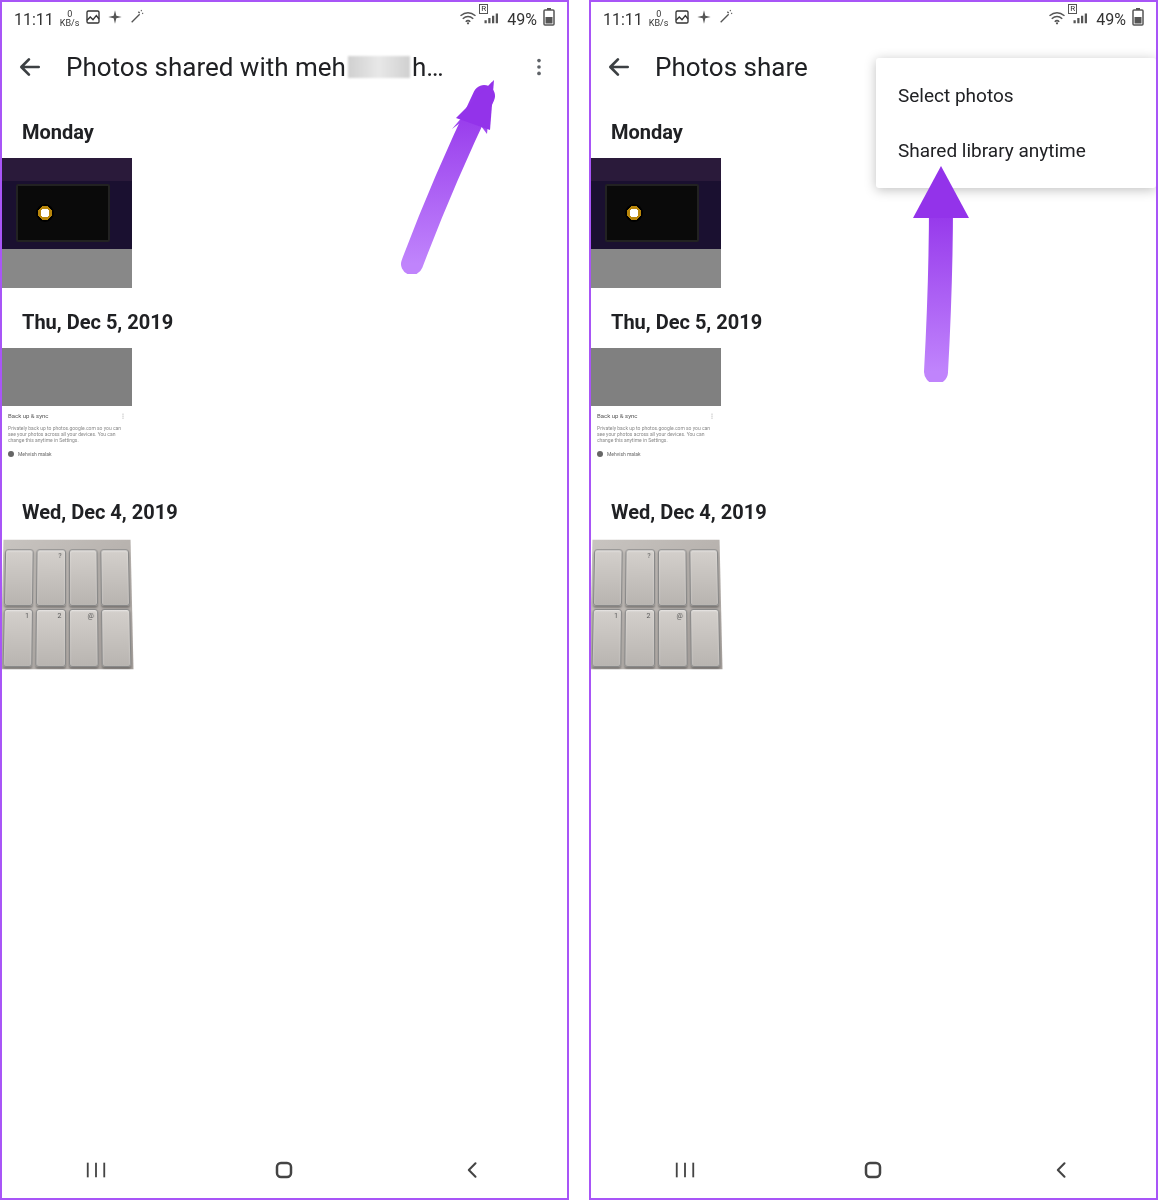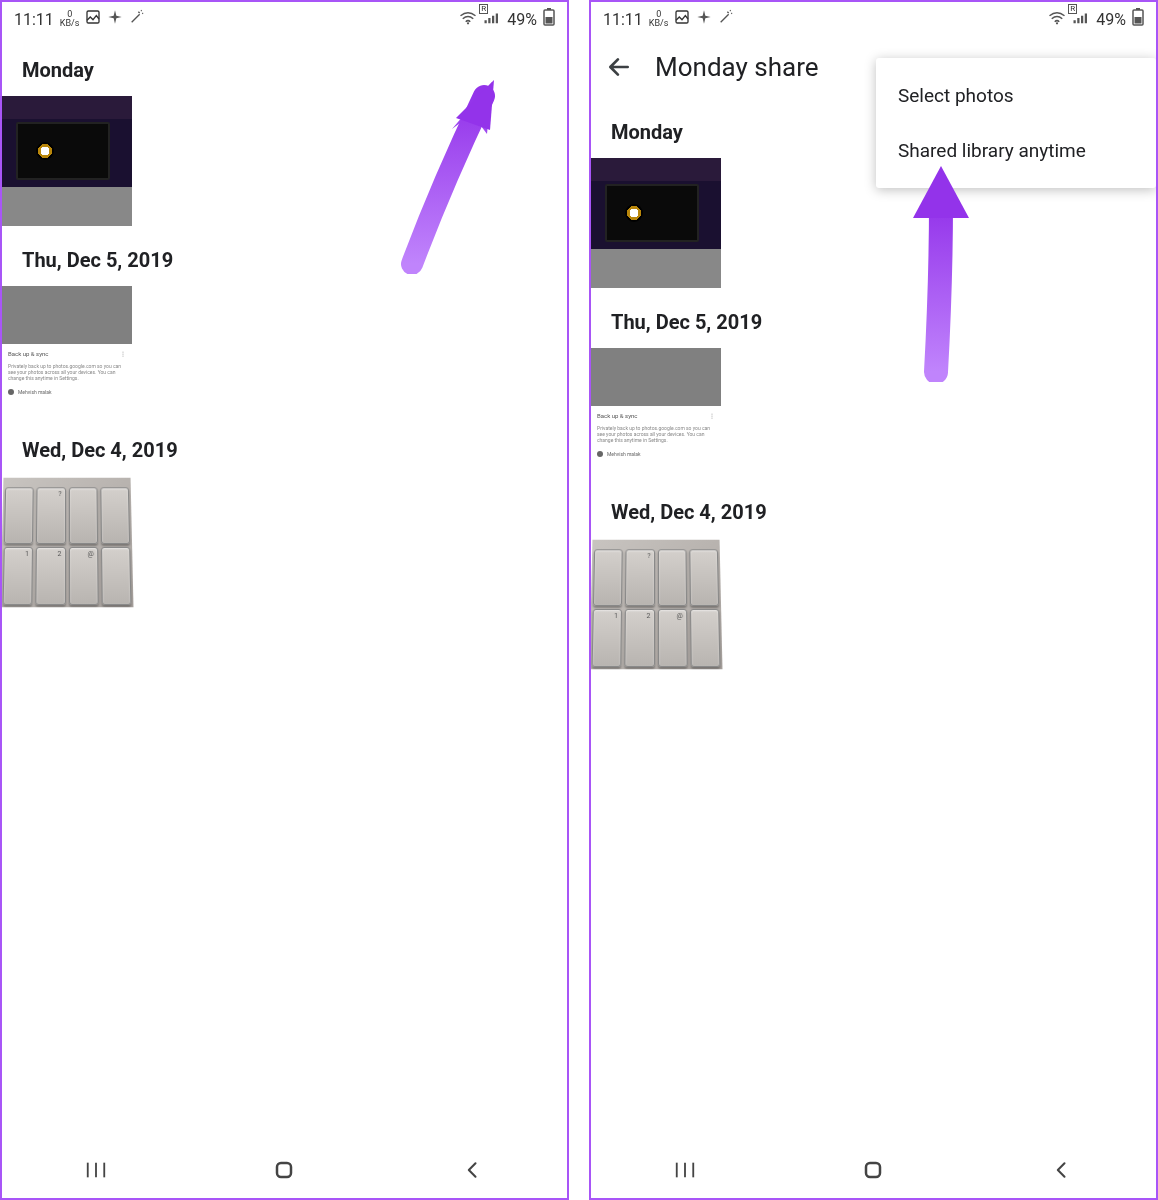--- a/index.html
+++ b/index.html
@@ -84,21 +84,22 @@
     justify-content: center;
     cursor: pointer;
   }
   .content {
     padding: 0;
   }
   .section-header {
     font-size: 20px;
     font-weight: 700;
     color: #202124;
-    padding: 22px 20px 14px;
+    padding: 22px 12px 14px;
+    margin-left: 8px;
   }
   .thumb-row {
     display: flex;
   }
   .thumb {
     width: 130px;
     height: 130px;
     background: #777;
     cursor: pointer;
     position: relative;
@@ -277,20 +278,39 @@
       <span>
         <svg width="12" height="18" viewBox="0 0 12 18">
             <rect x="1" y="2" width="10" height="15" rx="1" fill="none" stroke="#555" stroke-width="1.5"></rect>
             <rect x="4" y="0" width="4" height="2" fill="#555"></rect>
             <rect x="2.5" y="9" width="7" height="6.5" fill="#555"></rect>
           </svg>
       </span>
     </div>
   </div>
 
+  <div class="appbar">
+    <div class="back-btn">
+      <svg width="26" height="26" viewBox="0 0 24 24">
+          <path d="M20 12 H5 M11 5 L4 12 L11 19" fill="none" stroke="#3c4043" stroke-width="2.5" stroke-linecap="round" stroke-linejoin="round"></path>
+        </svg>
+    </div>
+    <div class="appbar-title">
+      <span>Photos shared with meh</span>
+        <span class="blur"></span>
+        <span>h…</span>
+    </div>
+    <div class="more-btn">
+      <svg width="22" height="22" viewBox="0 0 24 24">
+          <circle cx="12" cy="5" r="2" fill="#5f6368"></circle>
+          <circle cx="12" cy="12" r="2" fill="#5f6368"></circle>
+          <circle cx="12" cy="19" r="2" fill="#5f6368"></circle>
+        </svg>
+    </div>
+  </div>
 
   <div class="content">
     <div class="section-header">Monday</div>
     <div class="thumb-row">
       <div class="thumb laptop"></div>
     </div>
 
     <div class="section-header">Thu, Dec 5, 2019</div>
     <div class="thumb-row">
       <div class="thumb screenshot">
@@ -406,21 +426,21 @@
     </div>
   </div>
 
   <div class="appbar">
     <div class="back-btn">
       <svg width="26" height="26" viewBox="0 0 24 24">
           <path d="M20 12 H5 M11 5 L4 12 L11 19" fill="none" stroke="#3c4043" stroke-width="2.5" stroke-linecap="round" stroke-linejoin="round"></path>
         </svg>
     </div>
     <div class="appbar-title">
-      <span>Monday share</span>
+      <span>Photos share</span>
     </div>
   </div>
 
   <div class="menu">
     <div class="menu-item">Select photos</div>
     <div class="menu-item">Shared library anytime</div>
   </div>
 
   <div class="content">
     <div class="section-header">Monday</div>

